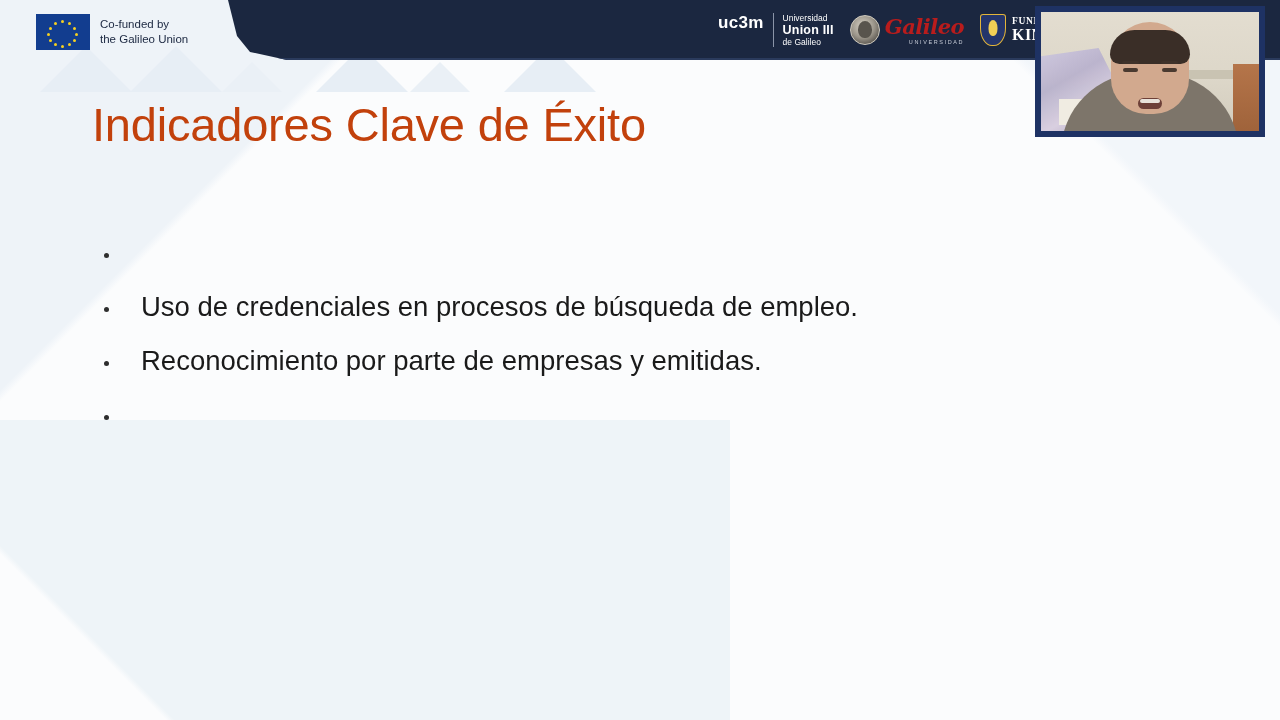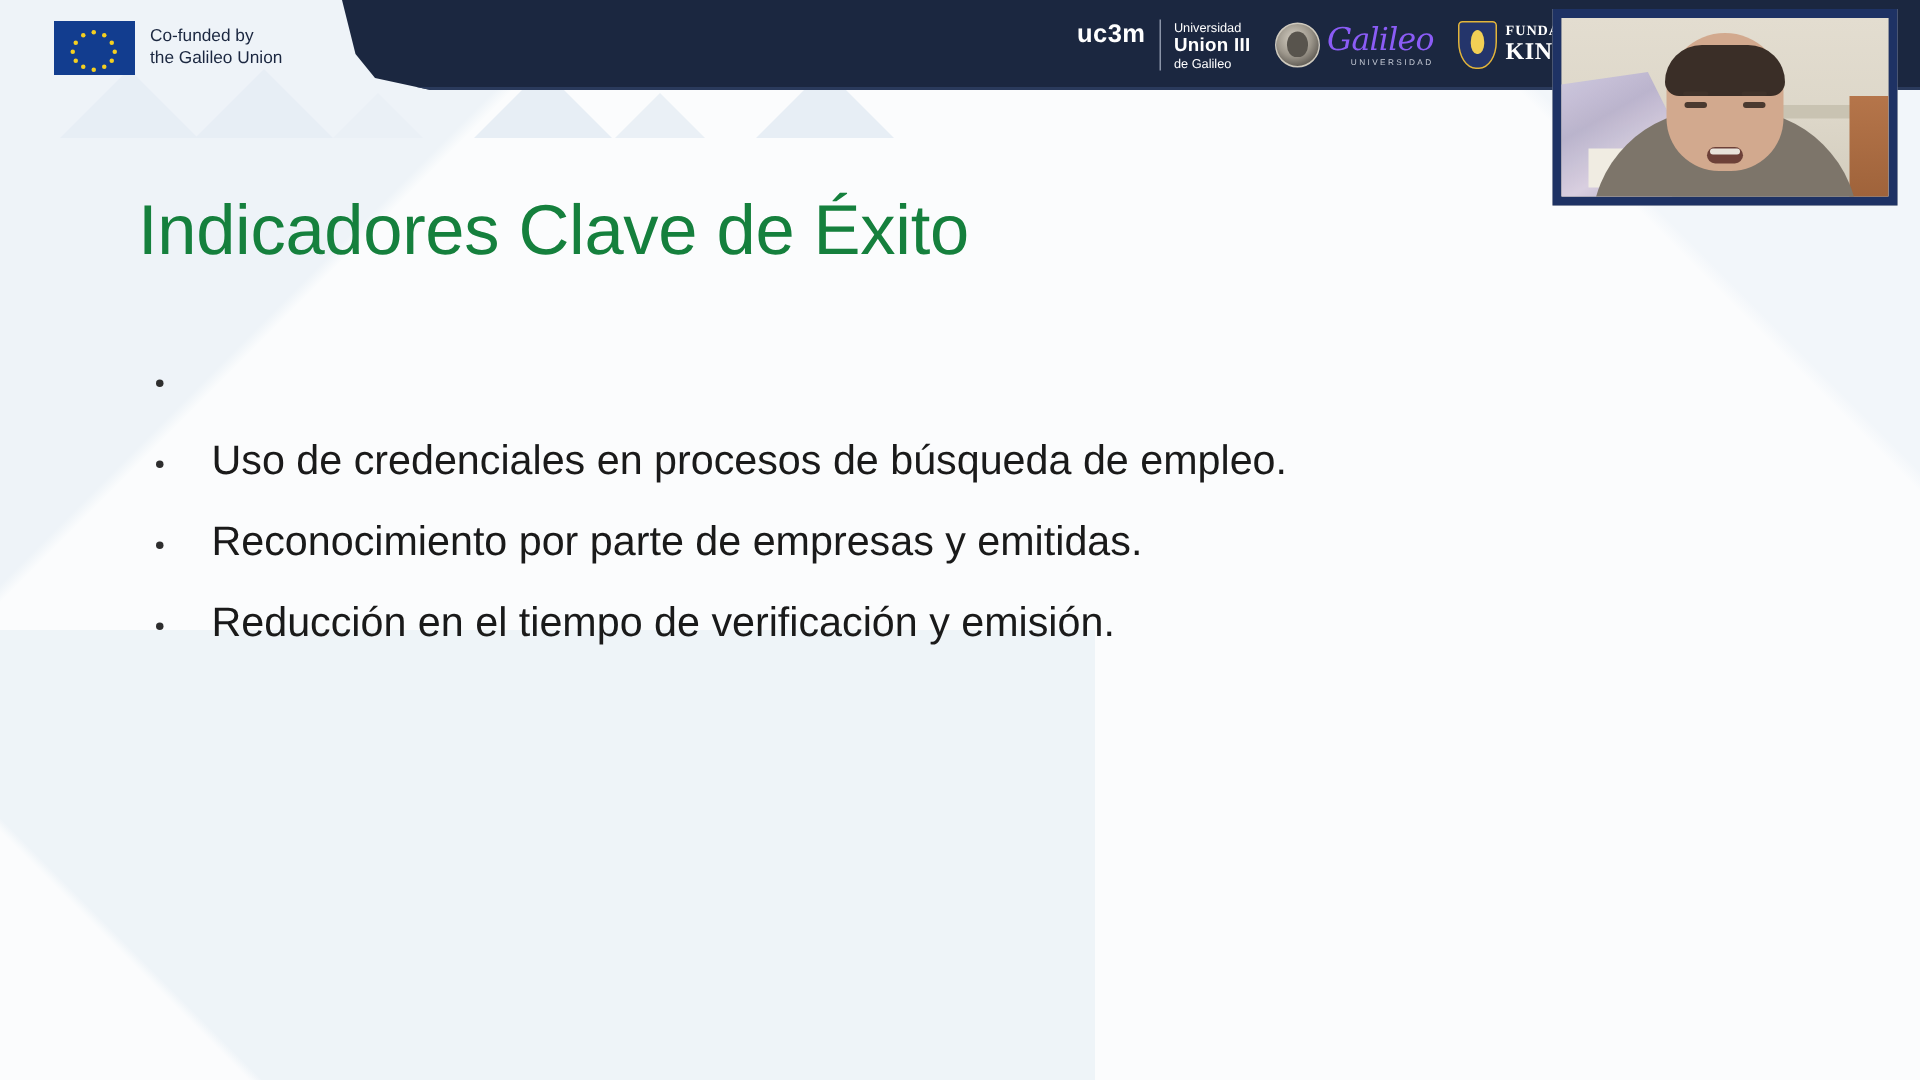--- a/index.html
+++ b/index.html
@@ -178,22 +178,22 @@
     position: absolute;
     left: 7px; top: 5px;
     width: 14px; height: 17px;
     border-radius: 50% 50% 45% 45%;
     background: #58544d;
   }
   .galileo-word {
     font-family: "DejaVu Serif", serif;
     font-style: italic;
     font-size: 21px;
-    font-weight: normal;
-    color: #8b5cf6;
+    font-weight: bold;
+    color: #b91c1c;
     line-height: 1;
     letter-spacing: -.5px;
   }
   .galileo-sub {
     font-size: 5.5px;
     letter-spacing: 1.6px;
     color: #c6cbd6;
     display: block;
     text-align: right;
     margin-top: 1px;
@@ -240,25 +240,24 @@
     letter-spacing: .4px;
     margin-top: 1px;
   }
 
   
   .slide-title {
     position: absolute;
     left: 92px;
     top: 97px;
     font-size: 47px;
-    color: #15803d;
+    color: #c2410c;
     font-family: "Liberation Sans", sans-serif;
     letter-spacing: -.2px;
     white-space: nowrap;
-    margin-top: 28px;
   }
 
   .bullets {
     position: absolute;
     left: 104px;
     top: 238px;
     width: 1090px;
   }
   .bullet-row {
     display: flex;
@@ -515,21 +514,20 @@
     <div class="bullet-row">
       <span class="bullet-dot"></span>
       <span class="bullet-text">Uso de credenciales en procesos de búsqueda de empleo.</span>
     </div>
     <div class="bullet-row">
       <span class="bullet-dot"></span>
       <span class="bullet-text">Reconocimiento por parte de empresas y emitidas.</span>
     </div>
     <div class="bullet-row">
       <span class="bullet-dot"></span>
-      <span class="bullet-text">Reducción en el tiempo de verificación y emisión.</span>
     </div>
   </div>
 
   <div class="webcam">
     <div class="cam-inner">
       <div class="cam-wall"></div>
       <div class="cam-art"></div>
       <div class="cam-shelf"></div>
       <div class="cam-wood"></div>
       <div class="cam-white-panel"></div>

